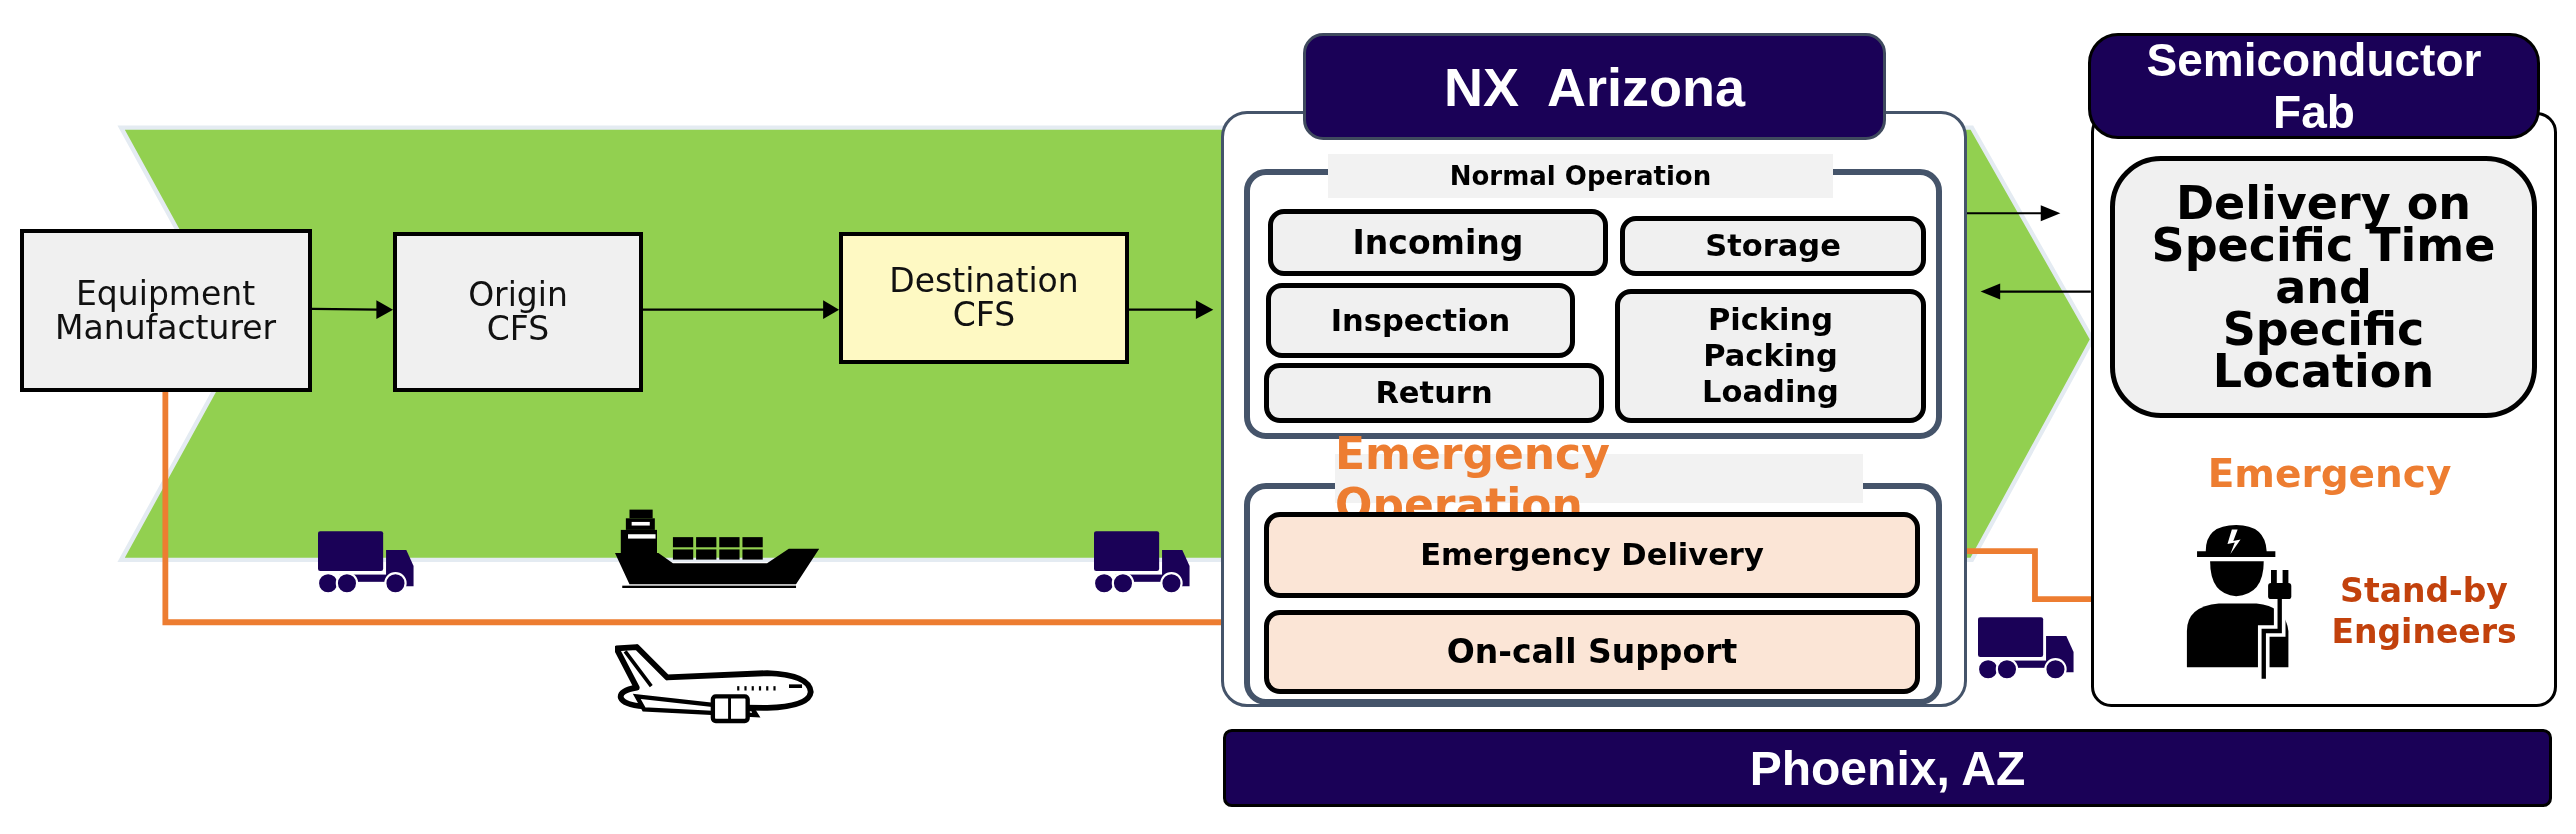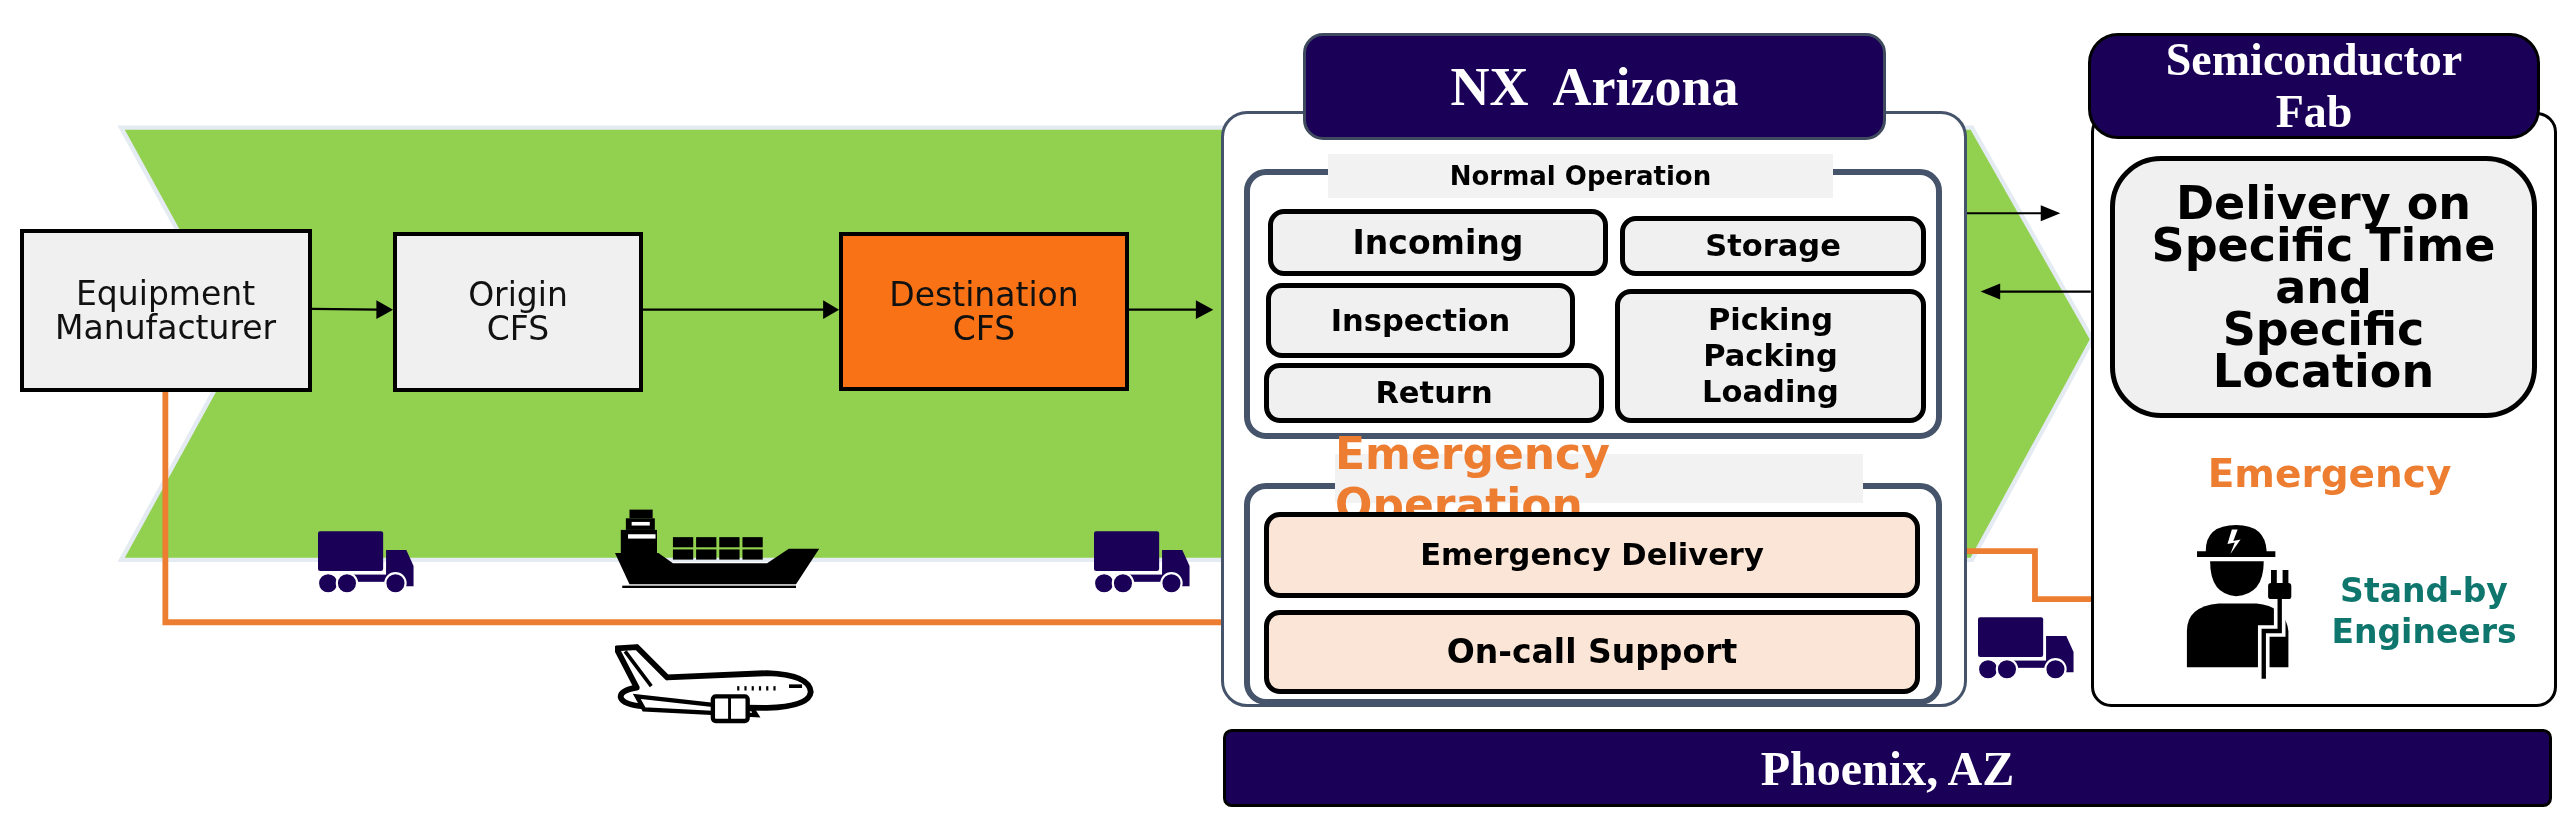--- a/index.html
+++ b/index.html
@@ -1,19 +1,19 @@
 <!DOCTYPE html>
 <html style="font-size:11.6px"><head>
 <meta charset="utf-8">
 <style>
   html, body { margin:0; padding:0; background:#ffffff; }
   body { width:2576px; height:834px; position:relative; overflow:hidden; font-family:"DejaVu Sans", sans-serif; }
   .abs { position:absolute; box-sizing:border-box; }
   .flow-box { position:absolute; box-sizing:border-box; border:4.4px solid #000; display:flex; align-items:center; justify-content:center; text-align:center; font-family:"DejaVu Sans", sans-serif; font-size:33px; line-height:34px; color:#111; white-space:pre-line; }
-  .nav-title { position:absolute; box-sizing:border-box; background:#1a0157; border:3.6px solid #3f4a5e; border-radius:20.3px; color:#fff; display:flex; align-items:center; justify-content:center; text-align:center; font-weight:bold; font-family:Liberation Serif, serif; }
+  .nav-title { position:absolute; box-sizing:border-box; background:#1a0157; border:3.6px solid #3f4a5e; border-radius:20.3px; color:#fff; display:flex; align-items:center; justify-content:center; text-align:center; font-weight:bold; font-family:Liberation Sans, sans-serif; }
   .group { position:absolute; box-sizing:border-box; border:6.5px solid #45546a; border-radius:22px; background:#fff; }
   .group-label { position:absolute; box-sizing:border-box; background:#f2f2f2; display:flex; align-items:center; justify-content:center; font-weight:bold; font-family:"DejaVu Sans", sans-serif; font-size:26px; }
   .op { position:absolute; box-sizing:border-box; border:5.1px solid #000; border-radius:16px; background:#f0f0f0; display:flex; align-items:center; justify-content:center; text-align:center; font-weight:bold; font-family:"DejaVu Sans", sans-serif; font-size:30.5px; line-height:36px; color:#000; white-space:pre-line; }
   .op.emerg { background:#fbe5d6; }
   .txt { position:absolute; text-align:center; font-weight:bold; font-family:"DejaVu Sans", sans-serif; }
 </style>
 </head>
 <body>
 
 <svg class="abs" style="left:0;top:0;" width="2576" height="834" viewBox="0 0 3550 1150">
@@ -48,21 +48,21 @@
   <g>
     <polyline points="2646,760 2805,760 2805,826 2955,826" fill="none" stroke="#ed7d31" stroke-width="8"></polyline>
     <polygon points="2950,811 2975,826 2950,841" fill="#ed7d31"></polygon>
   </g>
 </svg>
 
 <div class="flow-box" style="left:19.6px;top:229px;width:292px;height:163px;background:#f0f0f0;">Equipment
 Manufacturer</div>
 <div class="flow-box" style="left:393px;top:232px;width:250px;height:160px;background:#f0f0f0;">Origin
 CFS</div>
-<div class="flow-box" style="left:839px;top:232px;width:290px;height:159px;background:#f97316;">Destination
+<div class="flow-box" style="left:839px;top:232px;width:290px;height:132px;background:#fef9c3;">Destination
 CFS</div>
 
 <svg class="abs" style="left:318px;top:531px;" width="97" height="64" viewBox="0 0 134 88">
   <rect x="0" y="0" width="90" height="55" rx="3" fill="#1a0157"></rect>
   <path d="M94 26 h28 l10 22 v28 h-38 z" fill="#1a0157"></path>
   <rect x="30" y="60" width="70" height="10" fill="#1a0157"></rect>
   <circle cx="14" cy="72" r="14" fill="#1a0157" stroke="#fff" stroke-width="3"></circle>
   <circle cx="40" cy="72" r="14" fill="#1a0157" stroke="#fff" stroke-width="3"></circle>
   <circle cx="107" cy="72" r="14" fill="#1a0157" stroke="#fff" stroke-width="3"></circle>
 </svg>
@@ -145,17 +145,17 @@
 <svg class="abs" style="left:2184px;top:522px;" width="116" height="157" viewBox="0 0 160 216">
   <path d="M30 40 Q30 4 72 4 Q112 4 114 40 H126 V48 H18 V40 Z" fill="#000"></path>
   <path d="M66 10 L60 30 L70 28 L64 44 L78 24 L68 26 L74 10 Z" fill="#fff"></path>
   <path d="M36 54 H110 Q110 100 72 102 Q36 100 36 54 Z" fill="#000"></path>
   <path d="M4 200 V150 Q4 116 48 112 H100 Q140 116 144 150 V200 Z" fill="#000"></path>
   <path d="M124 66 V86 M140 66 V86" stroke="#000" stroke-width="8"></path>
   <rect x="116" y="84" width="32" height="22" rx="4" fill="#000"></rect>
   <path d="M132 106 V150 H110 V216" fill="none" stroke="#fff" stroke-width="16"></path>
   <path d="M132 106 V150 H110 V216" fill="none" stroke="#000" stroke-width="6"></path>
 </svg>
-<div class="txt" style="left:2315px;top:570px;width:218px;font-size:33px;line-height:41px;white-space:pre-line;color:#0f766e;">Stand-by
+<div class="txt" style="left:2315px;top:570px;width:218px;font-size:33px;line-height:41px;white-space:pre-line;color:#c2410c;">Stand-by
 Engineers</div>
 
 <div class="nav-title" style="left:1223px;top:729px;width:1329px;height:78px;border-radius:8.7px;border-color:#000;font-size:48px;">Phoenix, AZ</div>
 
 
 </body></html>

